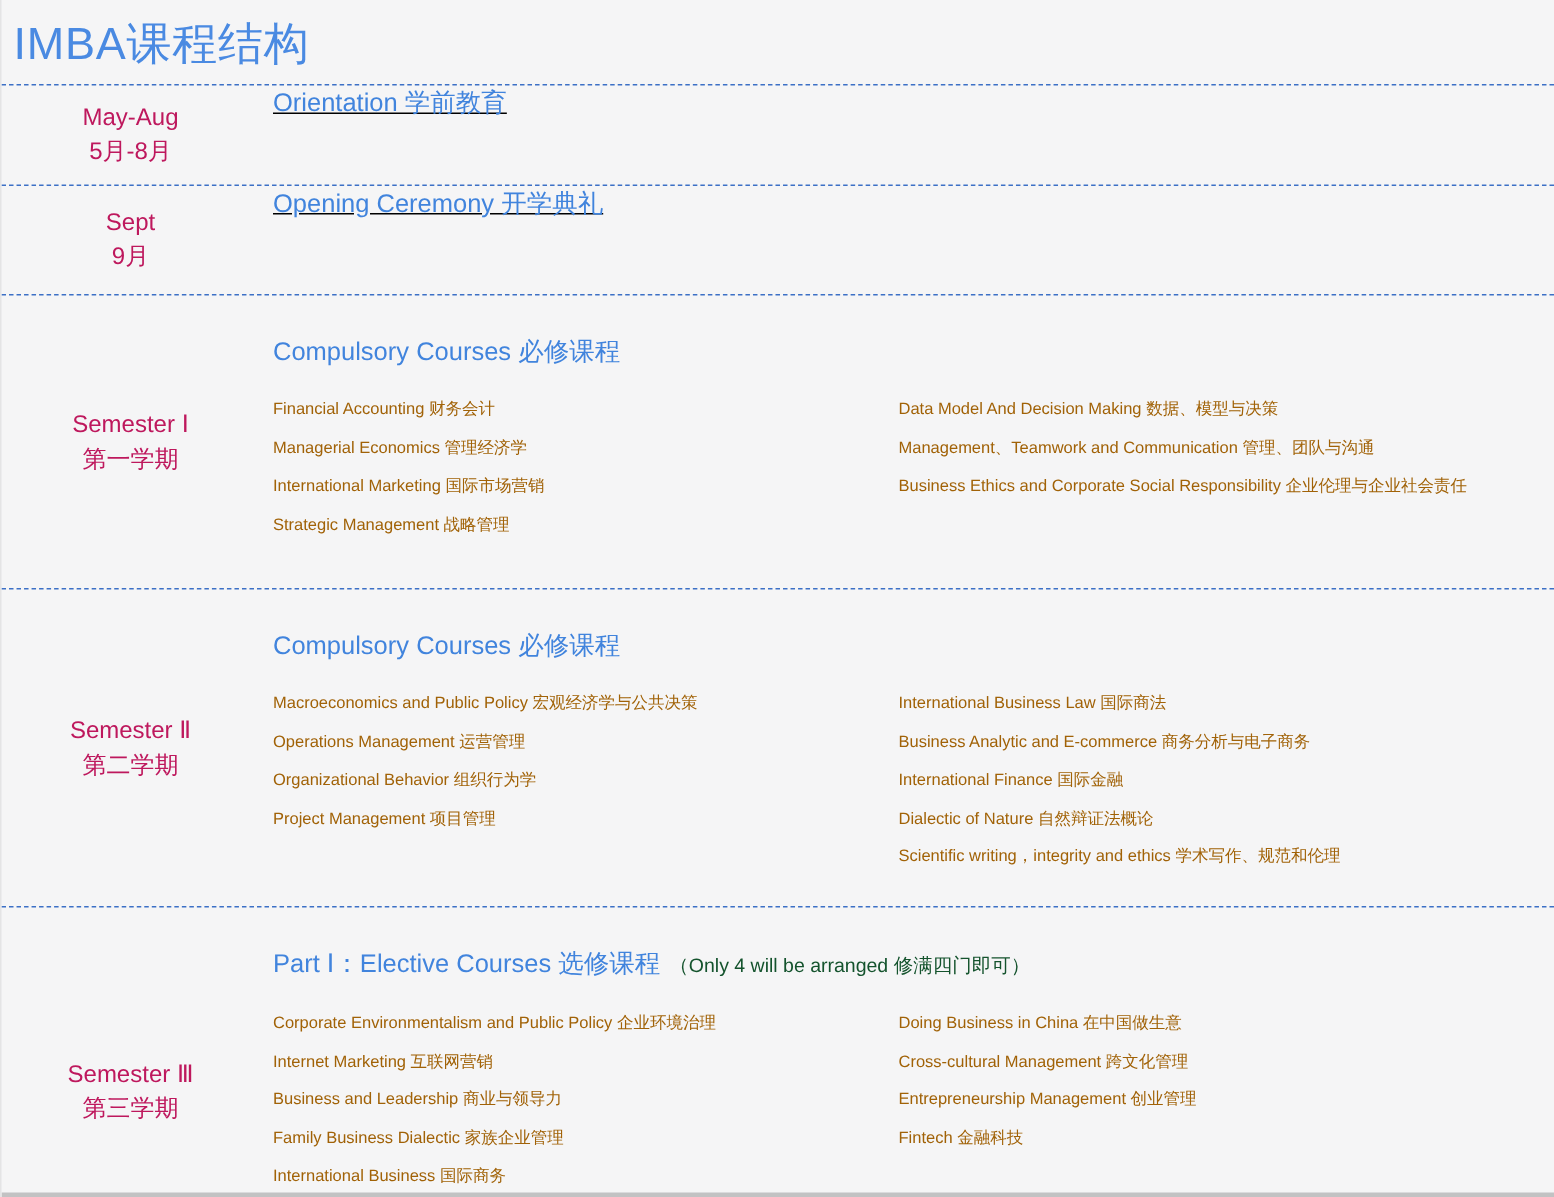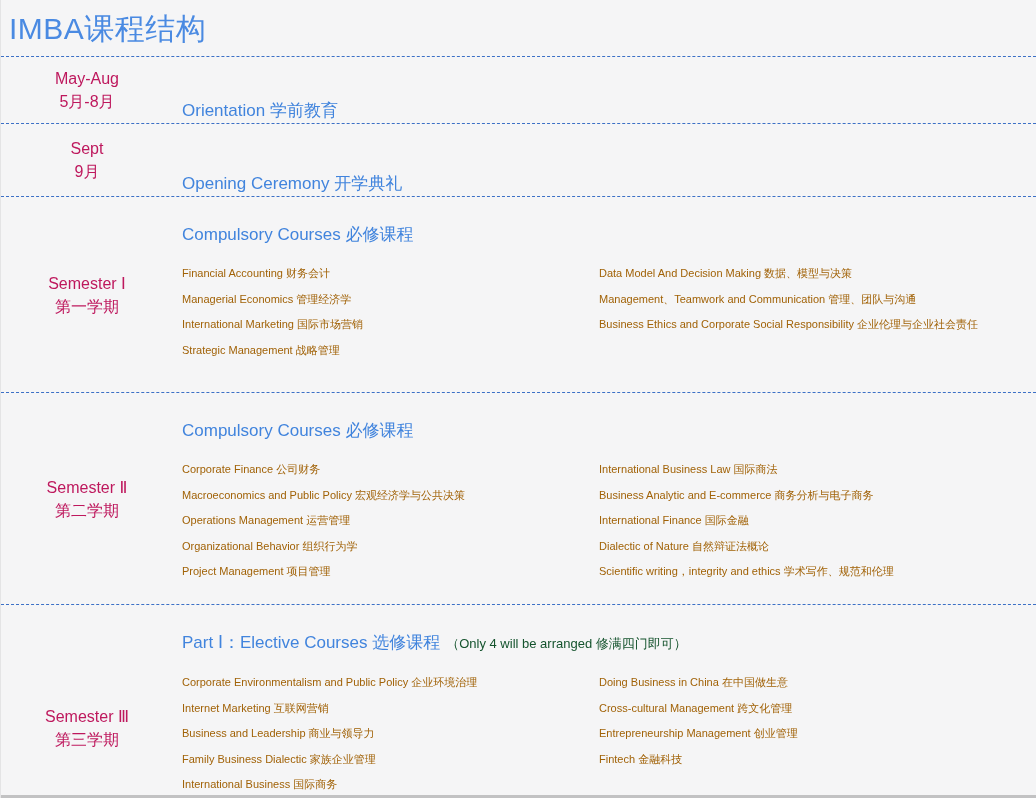--- a/index.html
+++ b/index.html
@@ -31,22 +31,23 @@
     justify-content: center;
     align-items: center;
     text-align: center;
     color: #be185d;
     font-size: 16px;
     line-height: 23px;
   }
   .row-content { flex: 1; min-width: 0; }
   .row-content.center {
     display: flex;
-    align-items: flex-end;
+    align-items: flex-start;
     padding-left: 9px;
+    text-decoration: underline;
   }
   .row-content.section {
     padding: 26px 0 0 9px;
   }
   .section-heading {
     font-size: 17px;
     color: #4184dd;
     line-height: 24px;
     white-space: nowrap;
   }
@@ -129,21 +130,20 @@
 
 <div class="row r4">
   <div class="row-label">
     <span>Semester Ⅱ</span>
     <span>第二学期</span>
   </div>
   <div class="row-content section">
     <div class="section-heading">Compulsory Courses 必修课程</div>
     <div class="course-grid">
       <div>
-        <div class="course">Corporate Finance 公司财务</div>
         <div class="course">Macroeconomics and Public Policy 宏观经济学与公共决策</div>
         <div class="course">Operations Management 运营管理</div>
         <div class="course">Organizational Behavior 组织行为学</div>
         <div class="course">Project Management 项目管理</div>
       </div>
       <div>
         <div class="course">International Business Law 国际商法</div>
         <div class="course">Business Analytic and E-commerce 商务分析与电子商务</div>
         <div class="course">International Finance 国际金融</div>
         <div class="course">Dialectic of Nature 自然辩证法概论</div>

